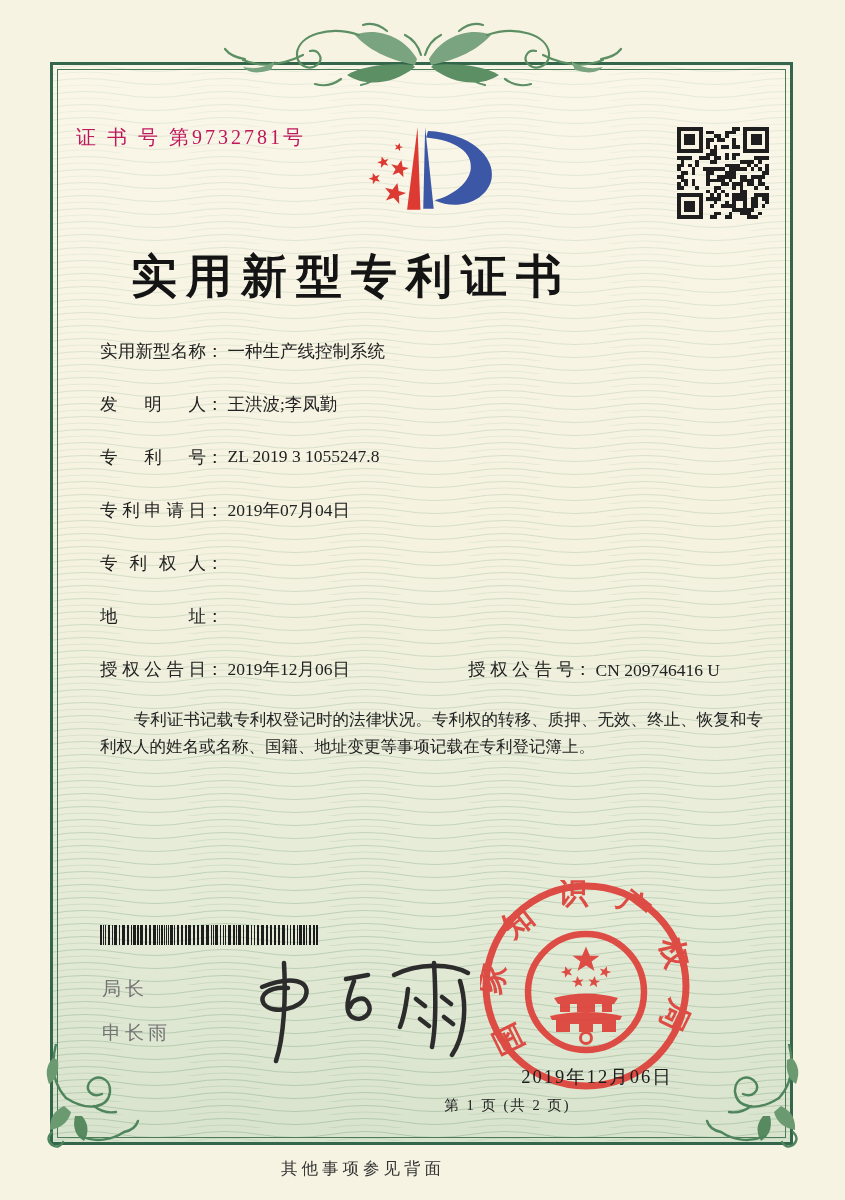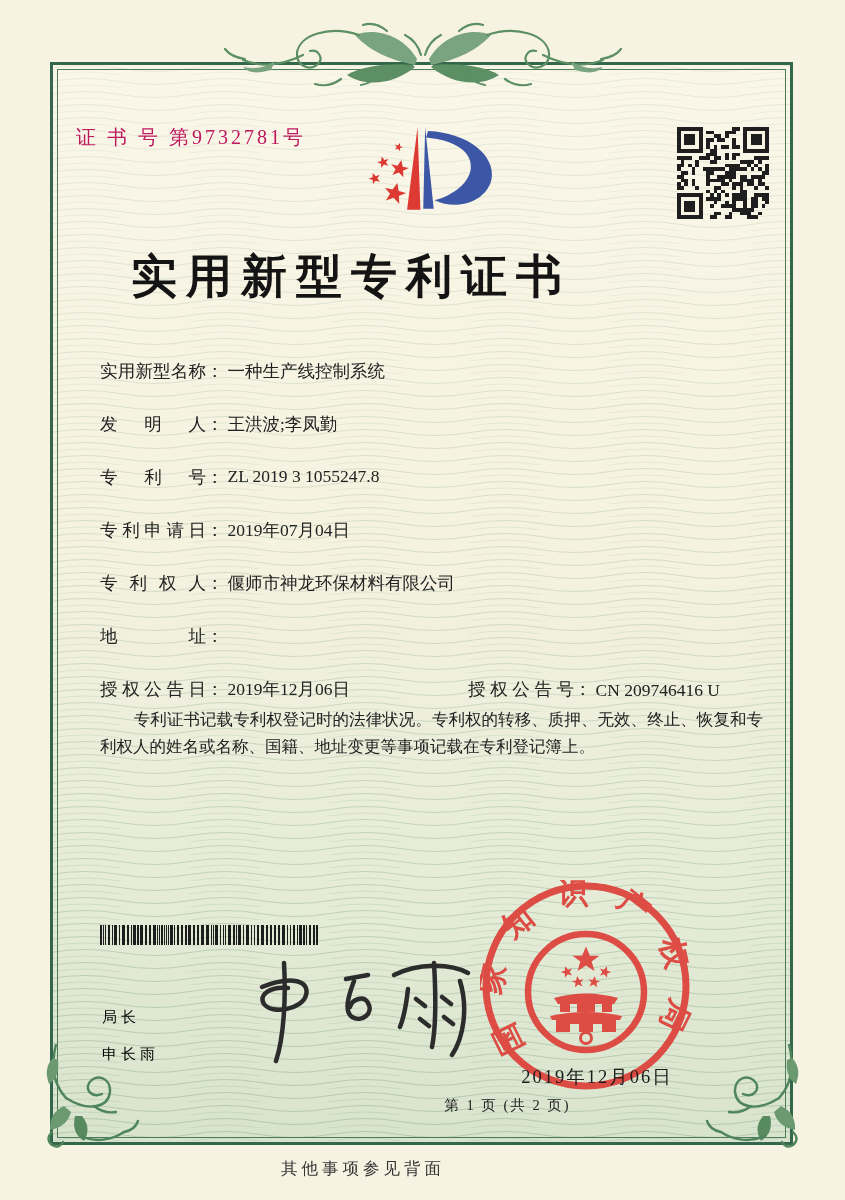--- a/index.html
+++ b/index.html
@@ -39,36 +39,36 @@
   .logo{position:absolute;left:352px;top:118px;width:152px;height:118px;}
   .qr{position:absolute;left:677px;top:127px;width:92px;height:92px;}
 
   .title{
     position:absolute;left:0;top:246px;width:702px;
     text-align:center;font-size:46px;font-weight:bold;
     letter-spacing:9px;color:#141414;
   }
 
   
-  .fields{position:absolute;left:100px;top:344px;width:662px;}
+  .fields{position:absolute;left:100px;top:324px;width:662px;}
   .row{position:relative;height:53px;display:flex;align-items:center;
        font-size:17.5px;color:#222;white-space:nowrap;}
   .lbl{display:inline-block;width:106px;text-align:justify;text-align-last:justify;}
   .colon{display:inline-block;}
   .val{margin-left:4px;}
   .grant-right{position:absolute;left:326px;display:flex;align-items:flex-end;margin-left:42px;}
 
   
   .legal{position:absolute;left:100px;top:706px;width:663px;
          font-size:16.5px;line-height:27px;text-align:justify;color:#222;}
   .legal p{margin:0 0 2px 0;text-indent:2.05em;}
 
   
   .barcode{position:absolute;left:100px;top:925px;width:222px;height:20px;}
-  .director{position:absolute;left:102px;top:1008px;font-size:15px;color:#000000;}
+  .director{position:absolute;left:102px;top:976px;font-size:19px;color:#737373;}
   .director div{margin-bottom:18px;letter-spacing:4px;}
   .signature{position:absolute;left:218px;top:945px;width:260px;height:130px;}
   .seal{position:absolute;left:480px;top:880px;width:212px;height:212px;opacity:.92;}
   .seal-date{
     position:absolute;left:512px;top:1064px;width:170px;
     font-size:18.5px;letter-spacing:2px;color:#1c1c1c;text-align:center;
   }
   .page-num{
     position:absolute;left:50px;top:1096px;width:845px;text-align:center;
     font-size:14.5px;color:#222;letter-spacing:2px;margin-left:35px;
@@ -411,21 +411,20 @@
         <span class="val">ZL 2019 3 1055247.8</span>
     </div>
     <div class="row">
       <span class="lbl">专利申请日</span>
         <span class="colon">：</span>
         <span class="val">2019年07月04日</span>
     </div>
     <div class="row">
       <span class="lbl">专利权人</span>
         <span class="colon">：</span>
-        <span class="val">偃师市神龙环保材料有限公司</span>
     </div>
     <div class="row">
       <span class="lbl">地址</span>
         <span class="colon">：</span>
     </div>
     <div class="row">
       <span class="lbl">授权公告日</span>
         <span class="colon">：</span>
         <span class="val">2019年12月06日</span>
       <span class="grant-right">

